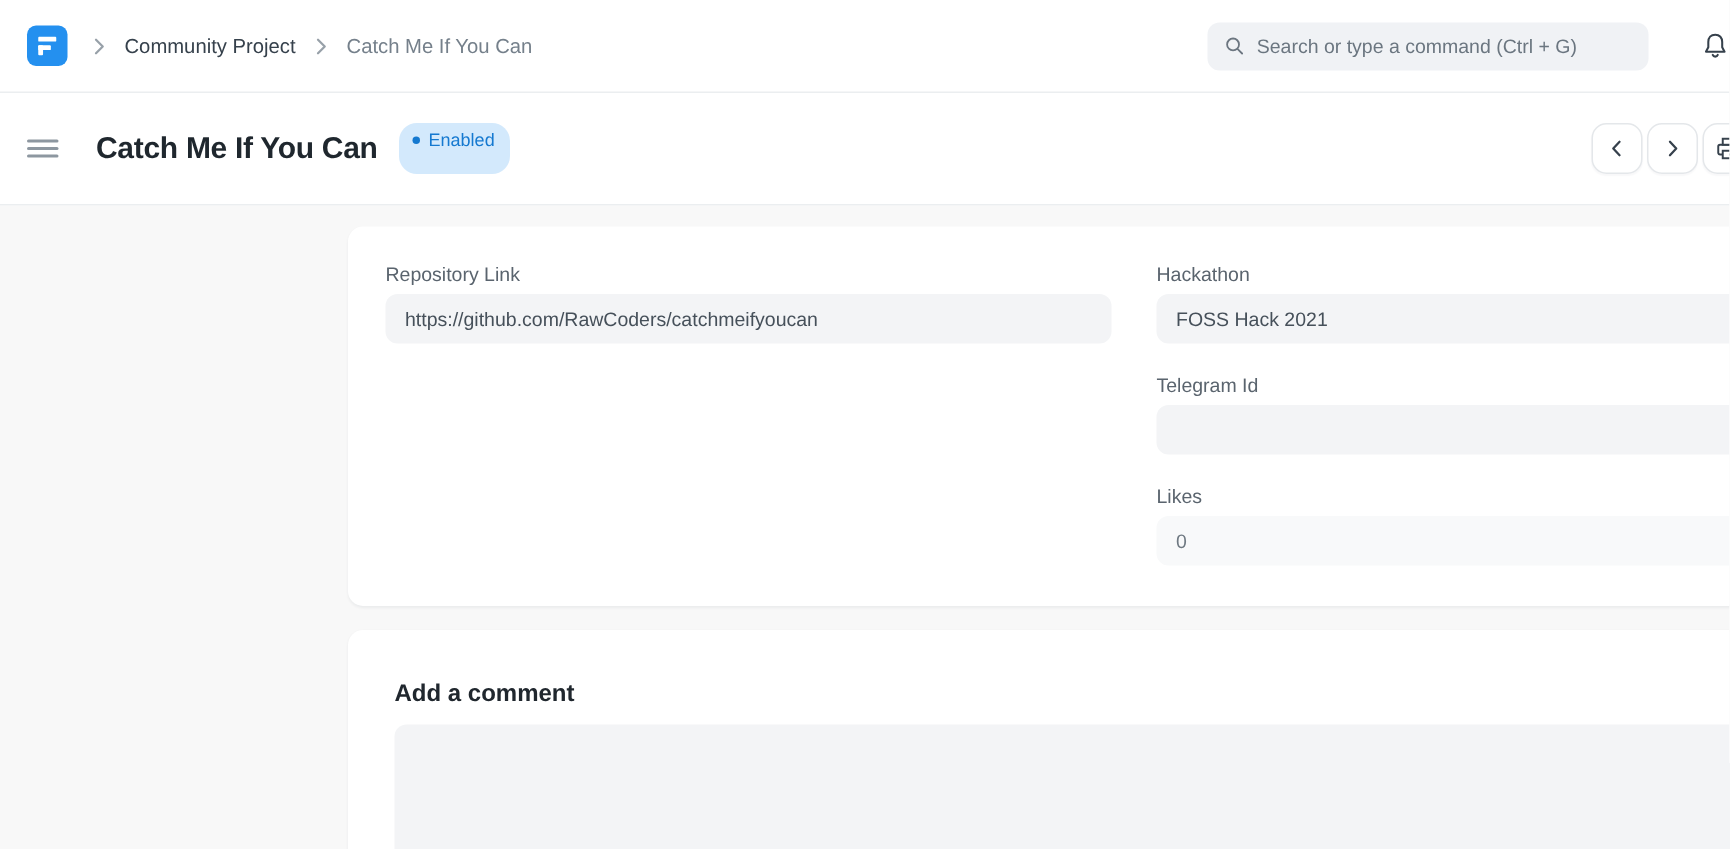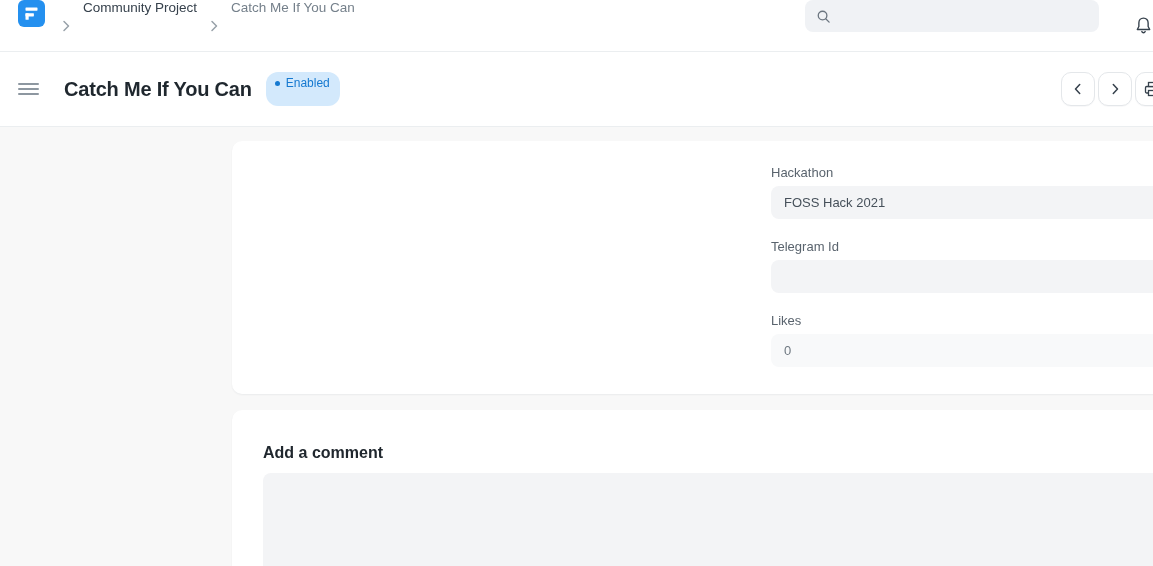--- a/index.html
+++ b/index.html
@@ -4,22 +4,22 @@
 <style>
   * { margin:0; padding:0; box-sizing:border-box; }
   html,body { font-family:"Liberation Sans","DejaVu Sans",sans-serif; }
   .viewport {
     position:relative; width:1153px; height:566px;
     overflow:hidden; background:#f8f8f8;
   }
 
   
   .navbar {
-    height:52px; background:#fff; border-bottom:1px solid #ebeef0;
-    display:flex; padding-left:18px;
+    height:62px; background:#fff; border-bottom:1px solid #ebeef0;
+    display:flex; align-items:center; padding-left:18px;
   }
   .logo {
     width:27px; height:27px; border-radius:6px; background:#2490ef;
     display:flex; align-items:center; justify-content:center; flex:0 0 auto;
     cursor:pointer;
   }
   .crumb-sep { margin:0 0 0 16px; display:flex; align-items:center; }
   .crumb-sep.second { margin-left:12px; }
   .crumb {
     font-size:13.5px; margin-left:12px; white-space:nowrap; cursor:pointer;
@@ -118,20 +118,21 @@
           <polyline points="3,1.5 7.5,6 3,10.5" fill="none" stroke="#98a1a9" stroke-width="1.5" stroke-linecap="round" stroke-linejoin="round"></polyline>
         </svg>
     </span>
     <a class="crumb current-page">Catch Me If You Can</a>
 
     <div class="searchbar">
       <svg width="15" height="15" viewBox="0 0 16 16">
         <circle cx="7" cy="7" r="4.6" fill="none" stroke="#6c7680" stroke-width="1.4"></circle>
         <line x1="10.6" y1="10.6" x2="14" y2="14" stroke="#6c7680" stroke-width="1.4" stroke-linecap="round"></line>
       </svg>
+      <input type="text" placeholder="Search or type a command (Ctrl + G)" style="">
     </div>
 
     <div class="bell-wrap">
       <svg width="19" height="20" viewBox="0 0 18 19">
         <path d="M9 2 C6.2 2 4.6 4 4.6 6.6 L4.6 10 L3.1 12.8 L14.9 12.8 L13.4 10 L13.4 6.6 C13.4 4 11.8 2 9 2 Z" fill="none" stroke="#36414c" stroke-width="1.3" stroke-linejoin="round"></path>
         <path d="M7.4 14.8 a1.7 1.7 0 0 0 3.2 0" fill="none" stroke="#36414c" stroke-width="1.3" stroke-linecap="round"></path>
       </svg>
     </div>
   </div>
 
@@ -166,20 +167,24 @@
         </svg>
       </div>
     </div>
   </div>
 
   <div class="content">
 
     <div class="card form-card">
       <div class="form-grid">
         <div class="col">
+          <div class="field">
+            <label>Repository Link</label>
+            <input type="text" value="https://github.com/RawCoders/catchmeifyoucan" style="">
+          </div>
         </div>
         <div class="col">
           <div class="field">
             <label>Hackathon</label>
             <input type="text" value="FOSS Hack 2021" style="">
           </div>
           <div class="field">
             <label>Telegram Id</label>
             <input type="text" value="" style="">
           </div>

